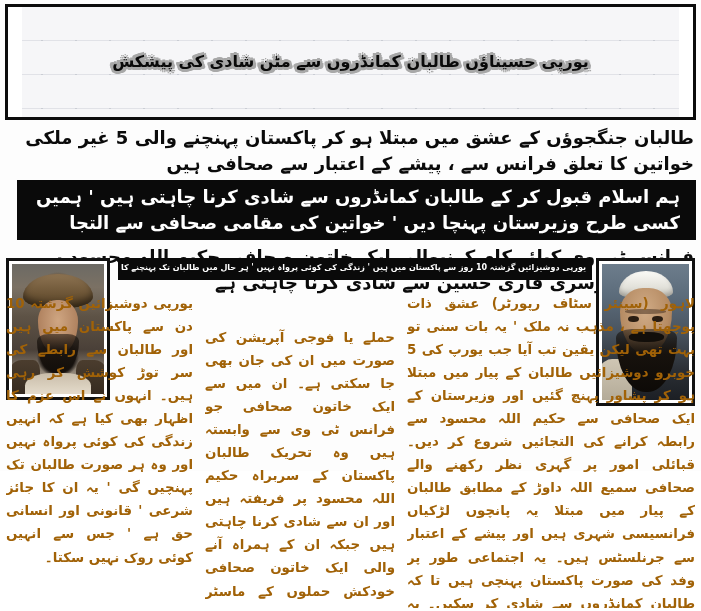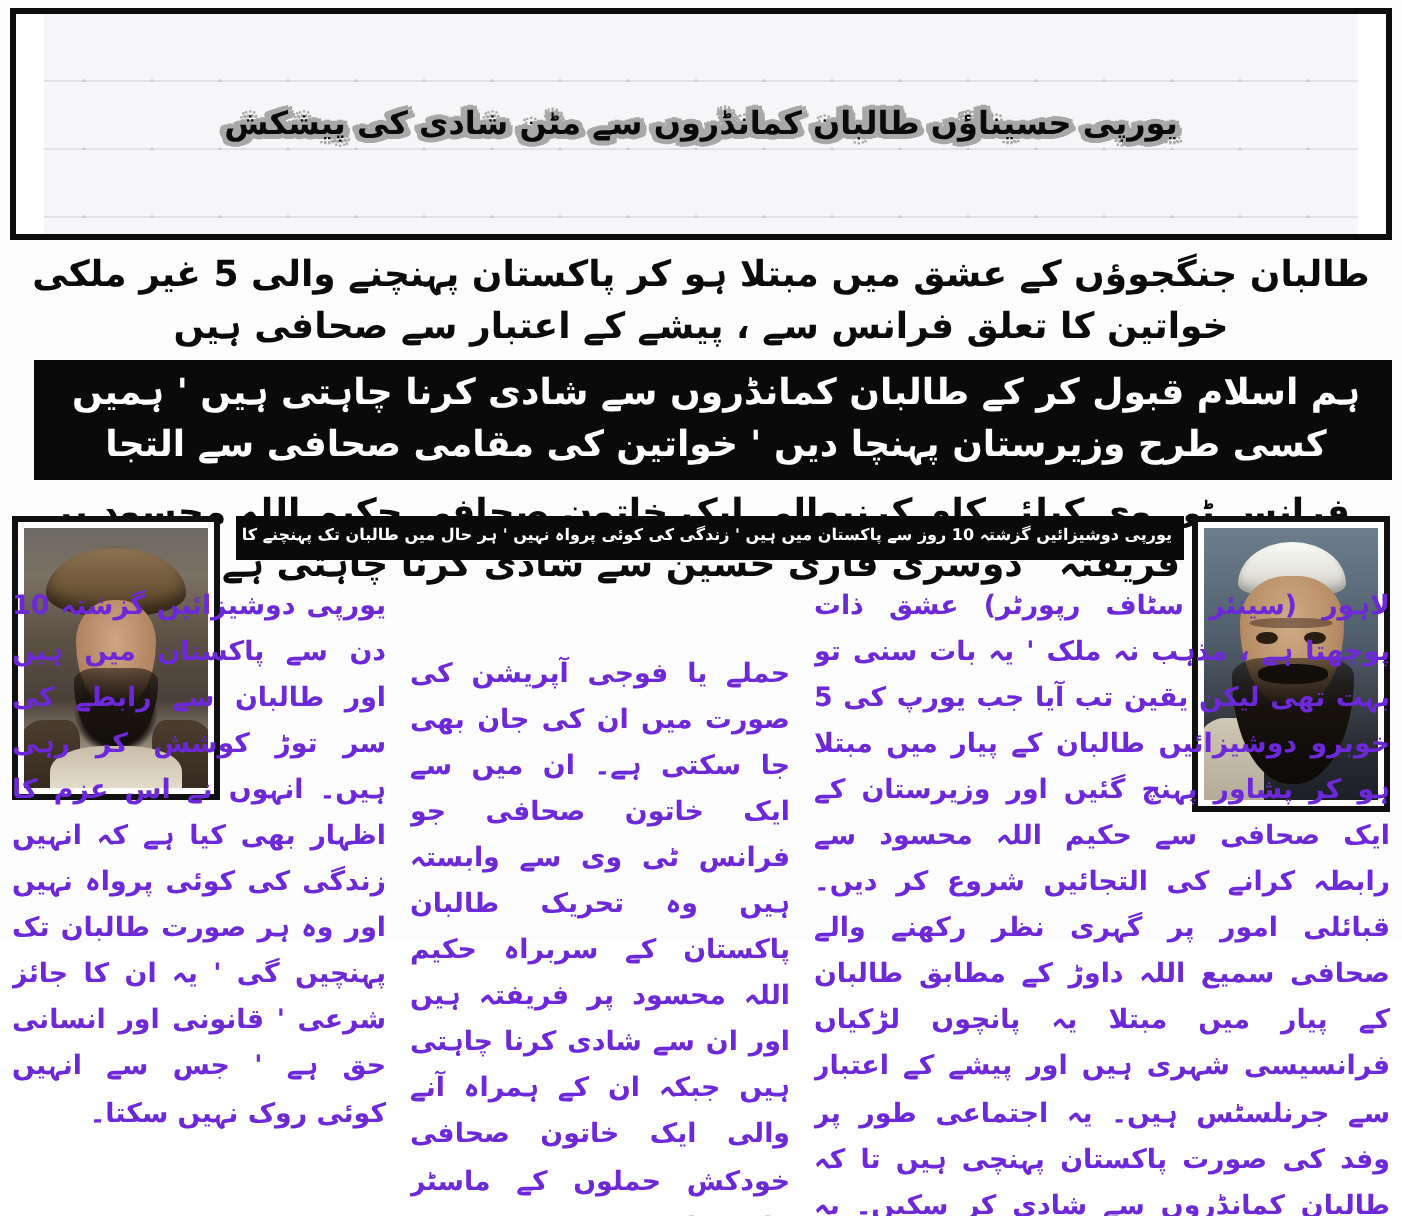--- a/index.html
+++ b/index.html
@@ -81,33 +81,33 @@
 
   
   #deck {
     position: absolute;
     left: 5px;
     top: 124px;
     width: 691px;
   }
   .deck-line {
     direction: rtl;
-    text-align: center;
+    text-align: right;
     font-family: "DejaVu Sans", sans-serif;
     font-size: 18px;
     font-weight: 700;
     line-height: 1.42;
     color: #0b0b0b;
     padding: 1px 2px 2px 2px;
     white-space: normal;
   }
   .deck-line.invert {
     background: #0a0a0a;
     color: #ffffff;
-    padding: 4px 2px 5px 5px;
+    padding: 4px 16px 5px 5px;
     margin: 2px 0 3px 12px;
   }
 
   
   .photo-frame {
     position: absolute;
     box-sizing: border-box;
     border: 3px solid #111111;
     background: #ffffff;
     padding: 3px;
@@ -248,21 +248,21 @@
     flex-direction: row;
     gap: 12px;
   }
   .col {
     direction: rtl;
     text-align: justify;
     text-align-last: right;
     font-family: "DejaVu Sans", sans-serif;
     font-size: 13.4px;
     line-height: 1.72;
-    color: #6d28d9;
+    color: #a16207;
     font-weight: 600;
     overflow: hidden;
   }
   #col-right { width: 288px; }
   #col-mid   { width: 190px; margin-top: 34px; }
   #col-left  { width: 187px; }
 
   #col-right { padding-top: 0px; }
   #col-mid   { padding-top: 0px; }
   #col-left  { padding-top: 0px; }

